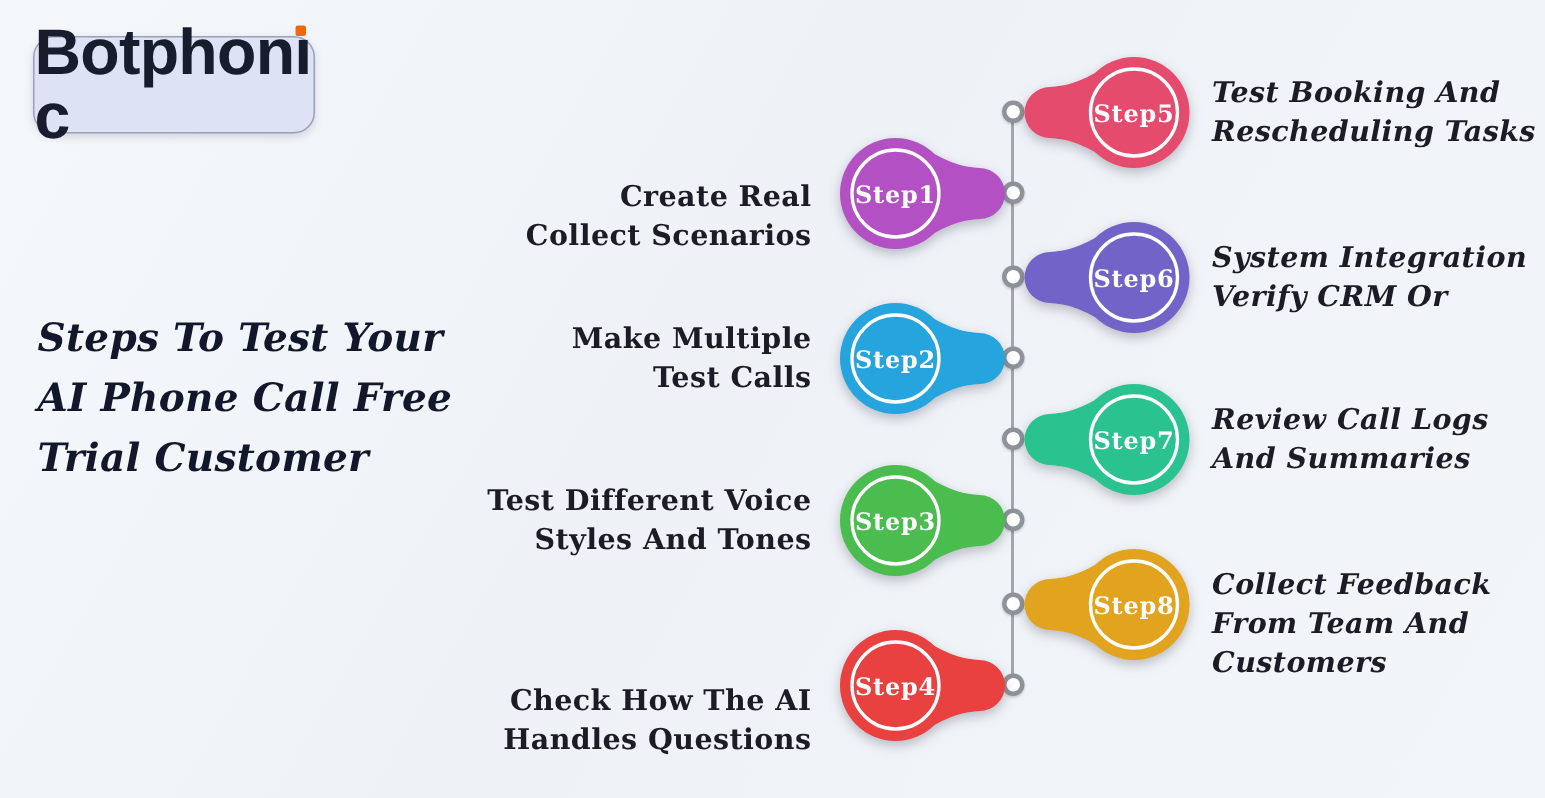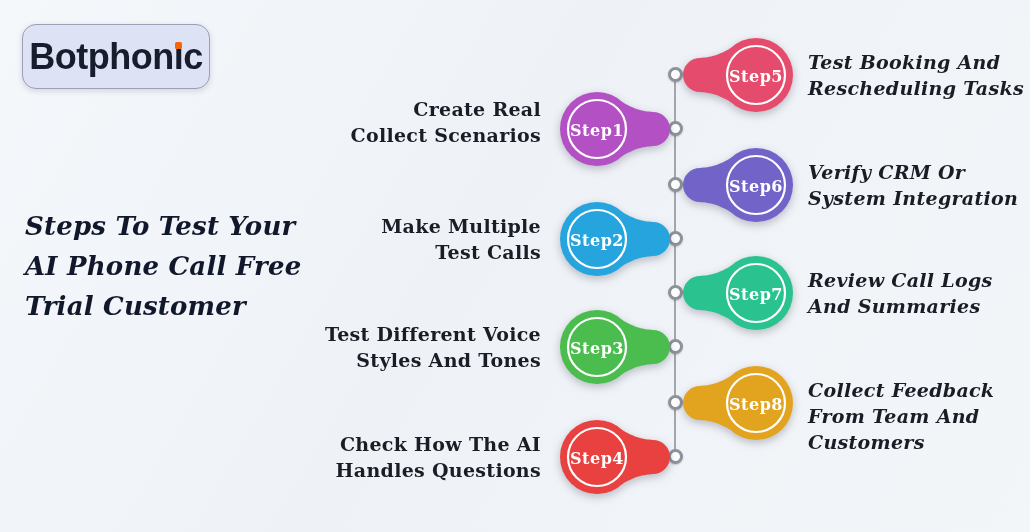--- a/index.html
+++ b/index.html
@@ -14,21 +14,21 @@
   }
   
   .logo-box{
     position:absolute;left:22px;top:24px;width:186px;height:63px;
     background:#dde2f4;border:1px solid #9aa1b6;border-radius:14px;
     display:flex;align-items:center;justify-content:center;
     box-shadow:0 2px 6px rgba(30,40,80,0.16);
   }
   .logo-text{
     font-family:"Liberation Sans", sans-serif;
-    font-weight:bold;font-size:36px;letter-spacing:-0.5px;
+    font-weight:bold;font-size:43px;letter-spacing:-0.5px;
     color:#181d2d;line-height:1;
   }
   .logo-i{position:relative;display:inline-block;}
   .logo-i::after{
     content:"";position:absolute;left:1px;top:3px;width:7px;height:7px;
     background:#f4660b;border-radius:1.5px;
   }
   
   .main-title{
     position:absolute;left:25px;top:206px;margin:0;
@@ -89,21 +89,21 @@
   <div class="timeline-dot" style="top:339px"></div>
   <div class="timeline-dot" style="top:395px"></div>
   <div class="timeline-dot" style="top:449px"></div>
 
   <svg class="marker" style="left:559px;top:84px" width="112" height="90" viewBox="0 0 112 90">
     <path d="M61 17 C77 26 83 27 94 28 A17 17 0 0 1 94 62 C83 63 77 64 61 73 Z" fill="#b350c4"></path>
     <circle cx="38" cy="45" r="37" fill="#b350c4"></circle>
     <circle cx="38" cy="45" r="29" fill="none" stroke="#ffffff" stroke-width="2.2"></circle>
     <text class="marker-text" x="38" y="46" text-anchor="middle" dominant-baseline="central">Step1</text>
   </svg>
-  <div class="step-label label-left" style="top:96px">
+  <div class="step-label label-left" style="top:118px">
     <span>Create Real</span>
     <span>Collect Scenarios</span>
   </div>
 
   <svg class="marker" style="left:559px;top:194px" width="112" height="90" viewBox="0 0 112 90">
     <path d="M61 17 C77 26 83 27 94 28 A17 17 0 0 1 94 62 C83 63 77 64 61 73 Z" fill="#25a4dd"></path>
     <circle cx="38" cy="45" r="37" fill="#25a4dd"></circle>
     <circle cx="38" cy="45" r="29" fill="none" stroke="#ffffff" stroke-width="2.2"></circle>
     <text class="marker-text" x="38" y="46" text-anchor="middle" dominant-baseline="central">Step2</text>
   </svg>
@@ -122,21 +122,21 @@
     <span>Test Different Voice</span>
     <span>Styles And Tones</span>
   </div>
 
   <svg class="marker" style="left:559px;top:412px" width="112" height="90" viewBox="0 0 112 90">
     <path d="M61 17 C77 26 83 27 94 28 A17 17 0 0 1 94 62 C83 63 77 64 61 73 Z" fill="#e84140"></path>
     <circle cx="38" cy="45" r="37" fill="#e84140"></circle>
     <circle cx="38" cy="45" r="29" fill="none" stroke="#ffffff" stroke-width="2.2"></circle>
     <text class="marker-text" x="38" y="46" text-anchor="middle" dominant-baseline="central">Step4</text>
   </svg>
-  <div class="step-label label-left" style="top:431px">
+  <div class="step-label label-left" style="top:454px">
     <span>Check How The AI</span>
     <span>Handles Questions</span>
   </div>
 
   <svg class="marker" style="left:682px;top:30px" width="112" height="90" viewBox="0 0 112 90">
     <path d="M51 17 C35 26 29 27 18 28 A17 17 0 0 0 18 62 C29 63 35 64 51 73 Z" fill="#e54b6c"></path>
     <circle cx="74" cy="45" r="37" fill="#e54b6c"></circle>
     <circle cx="74" cy="45" r="29" fill="none" stroke="#ffffff" stroke-width="2.2"></circle>
     <text class="marker-text" x="74" y="46" text-anchor="middle" dominant-baseline="central">Step5</text>
   </svg>
@@ -145,22 +145,22 @@
     <span>Rescheduling Tasks</span>
   </div>
 
   <svg class="marker" style="left:682px;top:140px" width="112" height="90" viewBox="0 0 112 90">
     <path d="M51 17 C35 26 29 27 18 28 A17 17 0 0 0 18 62 C29 63 35 64 51 73 Z" fill="#7263c9"></path>
     <circle cx="74" cy="45" r="37" fill="#7263c9"></circle>
     <circle cx="74" cy="45" r="29" fill="none" stroke="#ffffff" stroke-width="2.2"></circle>
     <text class="marker-text" x="74" y="46" text-anchor="middle" dominant-baseline="central">Step6</text>
   </svg>
   <div class="step-label label-right" style="top:159px">
+    <span>System Integration</span>
     <span>Verify CRM Or</span>
-    <span>System Integration</span>
   </div>
 
   <svg class="marker" style="left:682px;top:248px" width="112" height="90" viewBox="0 0 112 90">
     <path d="M51 17 C35 26 29 27 18 28 A17 17 0 0 0 18 62 C29 63 35 64 51 73 Z" fill="#2ac28f"></path>
     <circle cx="74" cy="45" r="37" fill="#2ac28f"></circle>
     <circle cx="74" cy="45" r="29" fill="none" stroke="#ffffff" stroke-width="2.2"></circle>
     <text class="marker-text" x="74" y="46" text-anchor="middle" dominant-baseline="central">Step7</text>
   </svg>
   <div class="step-label label-right" style="top:267px">
     <span>Review Call Logs</span>

